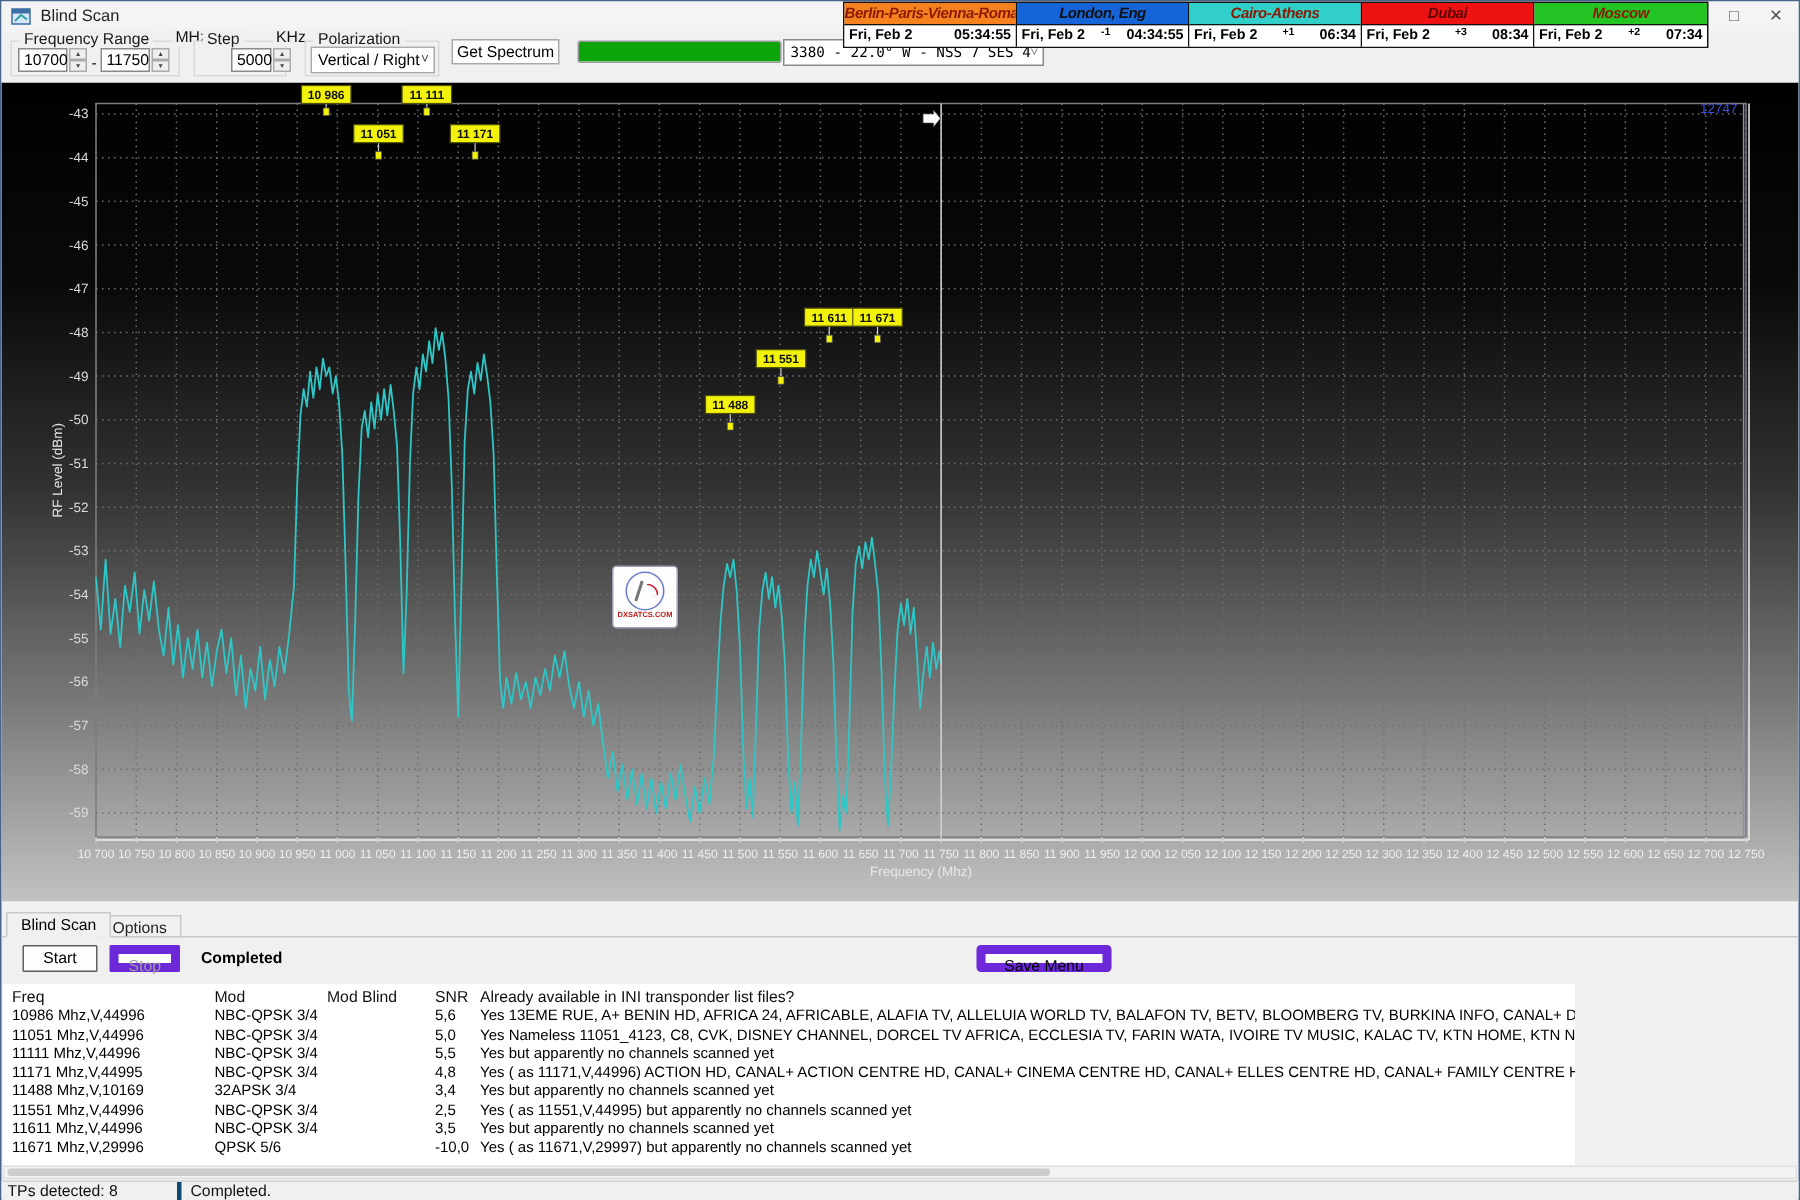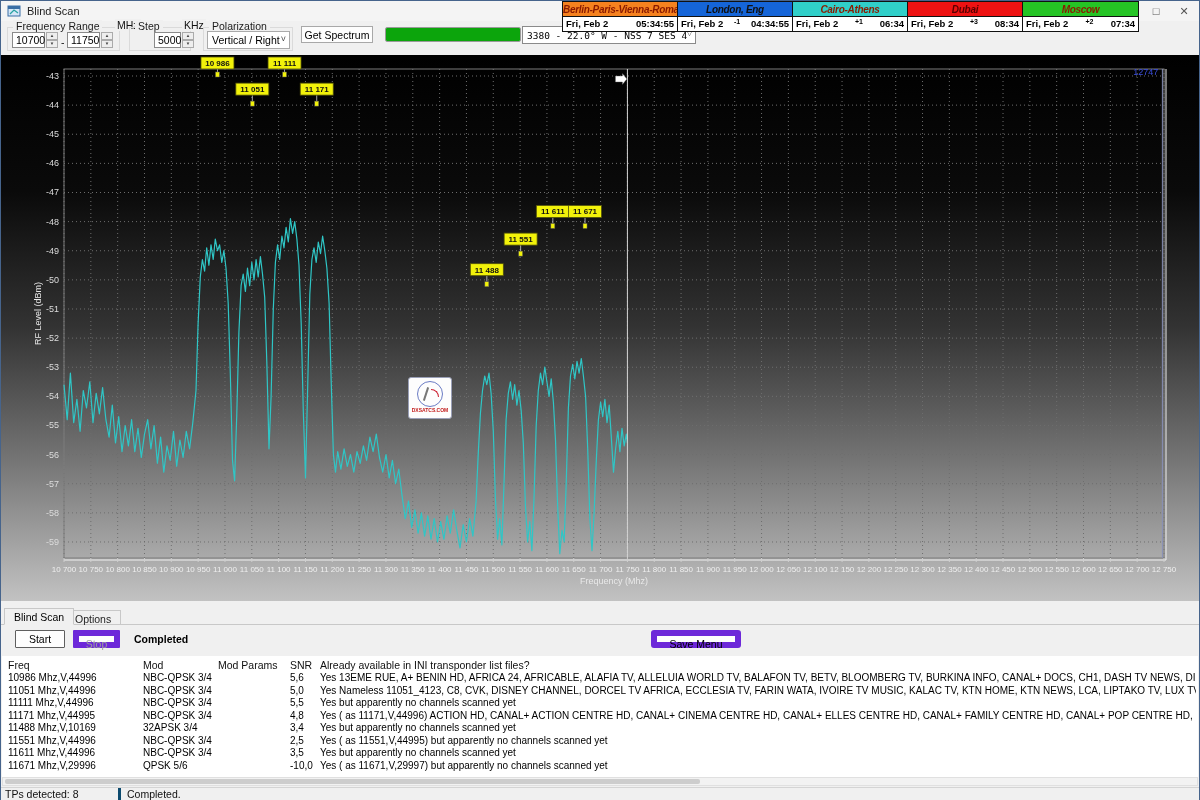--- a/index.html
+++ b/index.html
@@ -75,21 +75,21 @@
   #tab-options { left:64px; height:15px; color:#222; }
   .btn { position:absolute; background:#fdfdfd; border:6px solid #6d28d9; border-radius:1px;
     font-size:10.5px; text-align:center; }
   #btn-start { left:14px; top:629px; width:50px; height:18px; border:1px solid #5e5e5e;
     line-height:16px; }
   #btn-stop { left:72px; top:629px; width:47px; height:18px; color:#9d9d9d; line-height:16px; }
   #lbl-completed { position:absolute; left:133px; top:632px; font-size:10.5px; font-weight:bold; }
   #btn-save { left:650px; top:629px; width:90px; height:18px; border-radius:3px; line-height:16px; }
 
   
-  #tp-table { position:absolute; left:1px; top:655px; width:1196px; height:121px;
+  #tp-table { position:absolute; left:1px; top:655px; width:1048px; height:121px;
     background:#fff; overflow:hidden; font-size:10px; color:#000; }
   .trow { position:relative; height:12.5px; line-height:12.5px; white-space:nowrap; }
   .trow span { position:absolute; top:0; overflow:hidden; white-space:nowrap; }
   .c0 { left:6px;  width:132px; }
   .c1 { left:141px; width:73px; }
   .c2 { left:216px; width:69px; }
   .c3 { left:288px; width:28px; }
   .c4 { left:318px; width:876px; }
   #thead { position:relative; height:16px; padding-top:3px; font-size:10.5px; color:#101010; }
   #thead span { position:absolute; top:3px; }
@@ -470,21 +470,21 @@
 
   <div class="btn" id="btn-start">Start</div>
   <div class="btn" id="btn-stop">Stop</div>
   <div id="lbl-completed">Completed</div>
   <div class="btn" id="btn-save">Save Menu</div>
 
   <div id="tp-table">
     <div id="thead">
       <span class="c0">Freq</span>
       <span class="c1">Mod</span>
-      <span class="c2">Mod Params</span>
+      <span class="c2">Mod Blind</span>
       <span class="c3">SNR</span>
       <span class="c4">Already available in  INI  transponder list files?</span>
     </div>
     <div id="tbody">
         <div class="trow">
           <span class="c0">10986 Mhz,V,44996</span>
           <span class="c1">NBC-QPSK 3/4</span>
           <span class="c2"></span>
           <span class="c3">5,6</span>
           <span class="c4">Yes 13EME RUE, A+ BENIN HD, AFRICA 24, AFRICABLE, ALAFIA TV, ALLELUIA WORLD TV, BALAFON TV, BETV, BLOOMBERG TV, BURKINA INFO, CANAL+ DOCS, CH1, DASH TV NEWS, DISNEY JUNIOR, E HD, EDEN TV, GALAXIE TELE, HTV BURUNDI, HUSTLER HD, IMPACT TV, ISIBO TV, LABAR</span>

